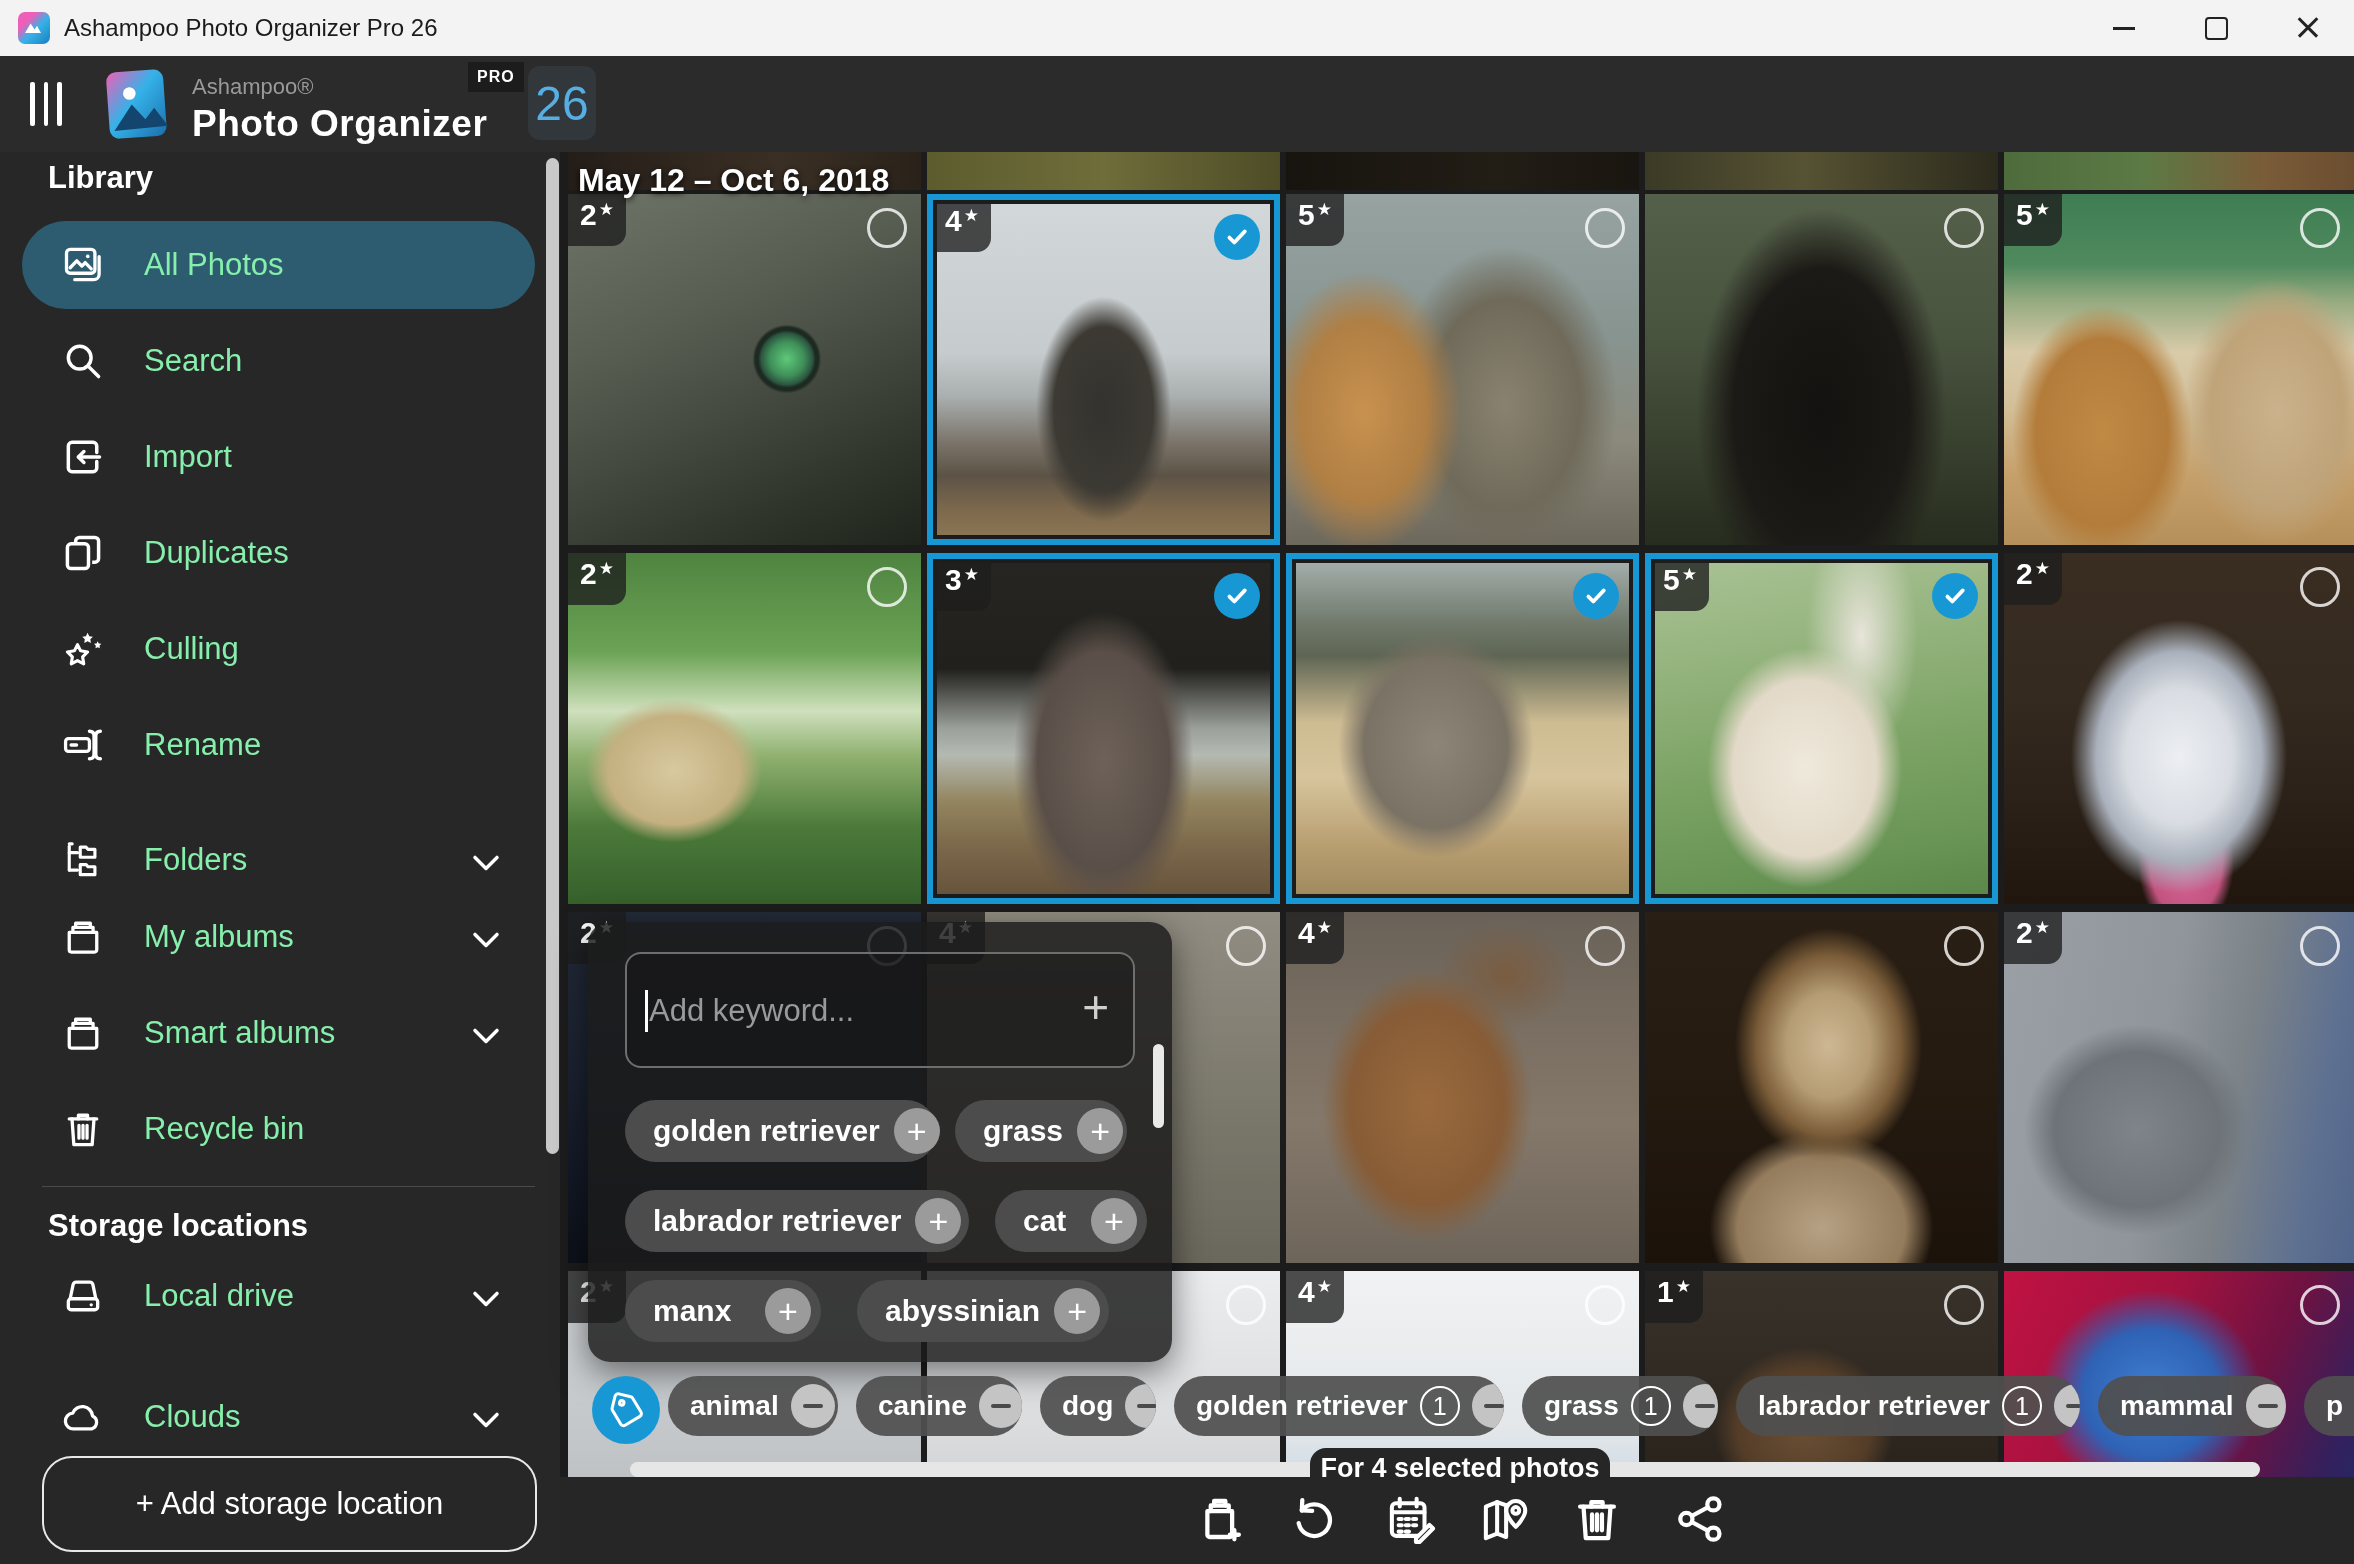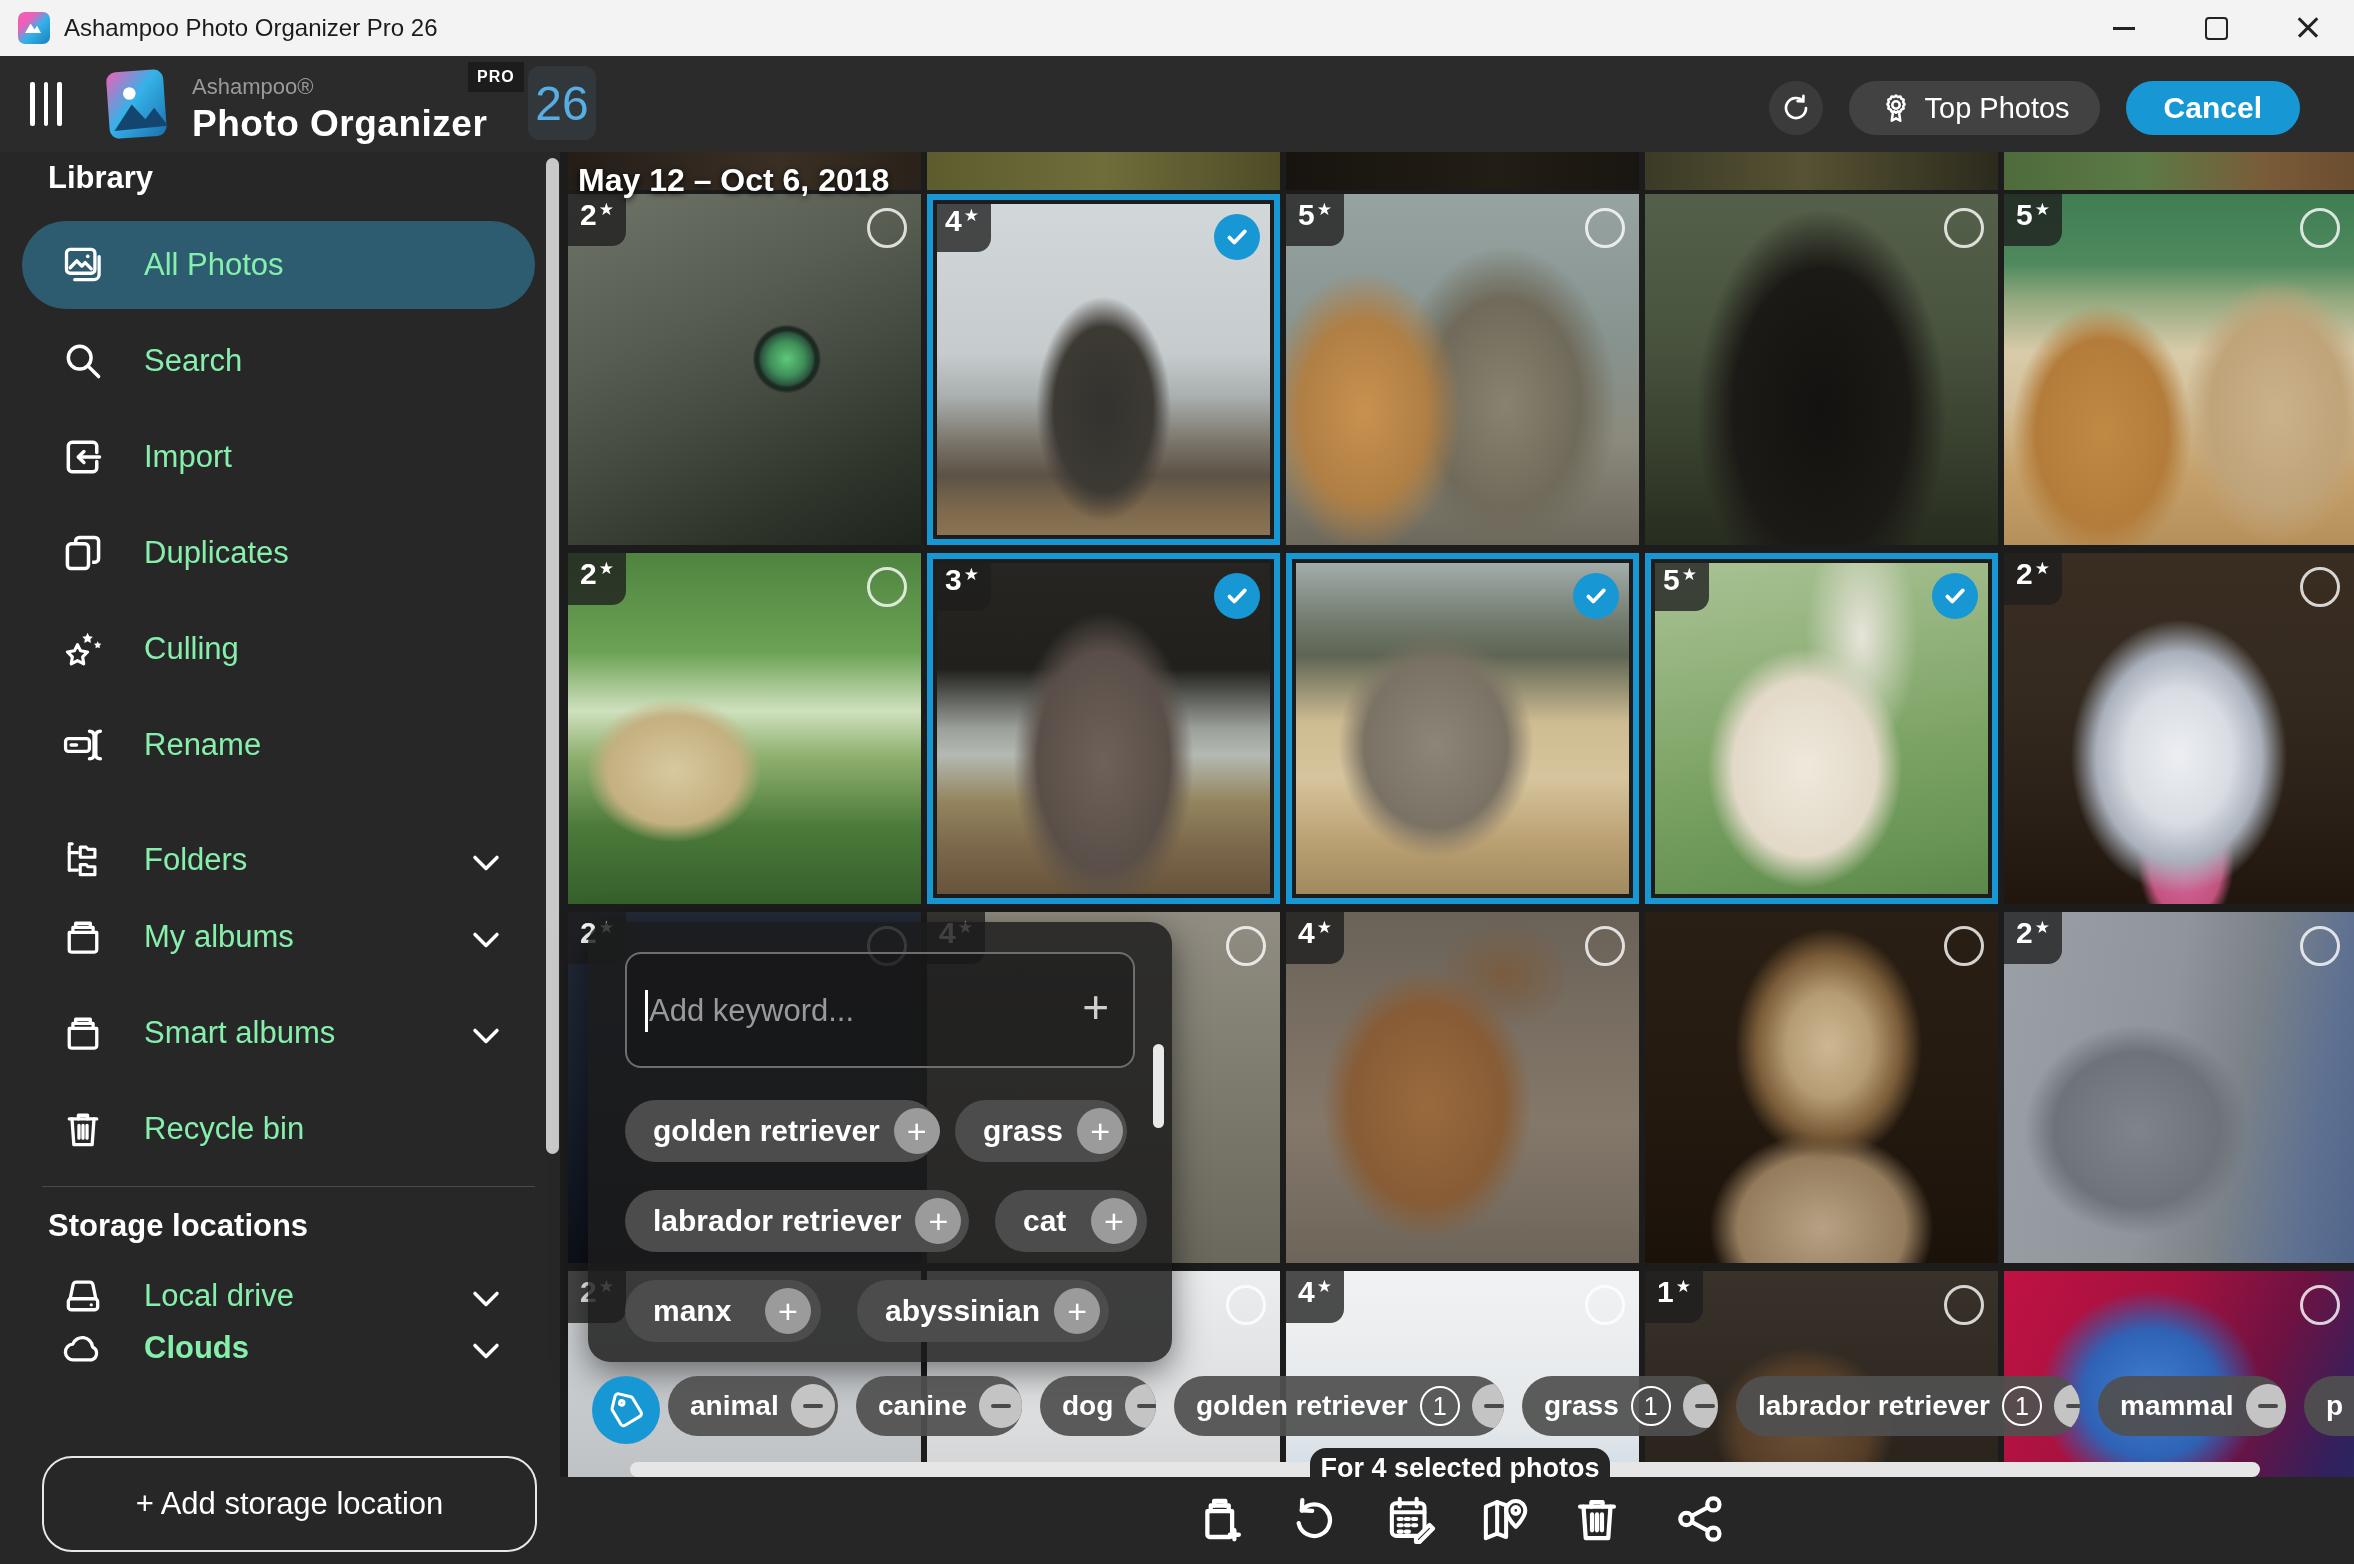--- a/index.html
+++ b/index.html
@@ -143,40 +143,20 @@
       <rect x="2.5" y="1.5" width="18" height="21" rx="3" fill="url(#lg1)" transform="rotate(-4 12 12)"></rect>
       <path d="M4 20l6-8 4 5 3-3.5 4 6z" fill="#14456e" transform="rotate(-4 12 12)"></path>
       <circle cx="9.5" cy="8.5" r="2" fill="#fff" transform="rotate(-4 12 12)"></circle>
     </svg>
     <div class="brandname">
       <div class="co">Ashampoo®</div>
       <div class="prod">Photo Organizer</div>
     </div>
     <div class="probadge">PRO</div>
     <div class="verbox">26</div>
-    <div class="hdr-right">
-      <div class="refreshbtn">
-        <svg width="32" height="32" viewBox="0 0 24 24" fill="none" stroke="#fff" stroke-width="2" stroke-linecap="round">
-          <path d="M19.5 12a7.5 7.5 0 1 1-2.2-5.3"></path>
-          <polyline points="17.6 2.8 17.4 7 13.2 6.8"></polyline>
-          <polyline points="6.4 21.2 6.6 17 10.8 17.2" transform="rotate(180 12 12) translate(0,0)" opacity="0"></polyline>
-        </svg>
-      </div>
-      <div class="topphotos">
-        <svg width="34" height="34" viewBox="0 0 24 24" fill="none" stroke="#fff" stroke-width="1.8" stroke-linejoin="round">
-          <path d="M12 3.2l1.4 1 1.7-.3.7 1.6 1.6.7-.3 1.7 1 1.4-1 1.4.3 1.7-1.6.7-.7 1.6-1.7-.3-1.4 1-1.4-1-1.7.3-.7-1.6-1.6-.7.3-1.7-1-1.4 1-1.4-.3-1.7 1.6-.7.7-1.6 1.7.3z"></path>
-          <circle cx="12" cy="9.9" r="2.6"></circle>
-          <path d="M9.8 15.5 9 21l3-1.7L15 21l-.8-5.5"></path>
-        </svg>
-        <span>Top Photos</span>
-      </div>
-      <div class="cancelbtn">
-        <span>Cancel</span>
-      </div>
-    </div>
   </div>
 
   <div class="sidebar">
     <div class="sb-h" style="top:8px;">Library</div>
     <div id="sb-items">
         <div class="sb-item sel" style="top: 69px;">
           <div class="ic">
             <svg viewBox="0 0 24 24" fill="none" stroke="#fff" stroke-width="1.8" stroke-linejoin="round" stroke-linecap="round" width="44" height="44">
               <rect x="3" y="3.5" width="15.5" height="13" rx="2"></rect>
               <path d="M5 13.5l3.6-3.8 2.8 2.9 1.8-1.9 3.3 3.4"></path>
@@ -298,21 +278,21 @@
               <path d="M5 13.5 6.6 5.8A1.8 1.8 0 0 1 8.4 4.4h7.2a1.8 1.8 0 0 1 1.8 1.4L19 13.5"></path>
               <rect x="4" y="13.5" width="16" height="6" rx="1.5"></rect>
               <circle cx="16.5" cy="16.8" r=".9" fill="#fff" stroke="none"></circle>
             </svg>
           </div>
           <div class="lb">Local drive</div>
           <div class="chev"><svg viewBox="0 0 24 24" fill="none" stroke="#fff" stroke-width="1.9" stroke-linecap="round" stroke-linejoin="round" width="44" height="44">
               <polyline points="6 9.5 12 15.5 18 9.5"></polyline>
             </svg></div>
         </div>
-        <div class="sb-item" style="top: 1152px; font-weight: bold;">
+        <div class="sb-item" style="top: 1221px;">
           <div class="ic">
             <svg viewBox="0 0 24 24" fill="none" stroke="#fff" stroke-width="1.8" stroke-linejoin="round" width="44" height="44">
               <path d="M7 18.5a4.3 4.3 0 0 1-.6-8.6 5.6 5.6 0 0 1 10.8 1.5 3.8 3.8 0 0 1-.5 7.1z"></path>
             </svg>
           </div>
           <div class="lb">Clouds</div>
           <div class="chev"><svg viewBox="0 0 24 24" fill="none" stroke="#fff" stroke-width="1.9" stroke-linecap="round" stroke-linejoin="round" width="44" height="44">
               <polyline points="6 9.5 12 15.5 18 9.5"></polyline>
             </svg></div>
         </div>

